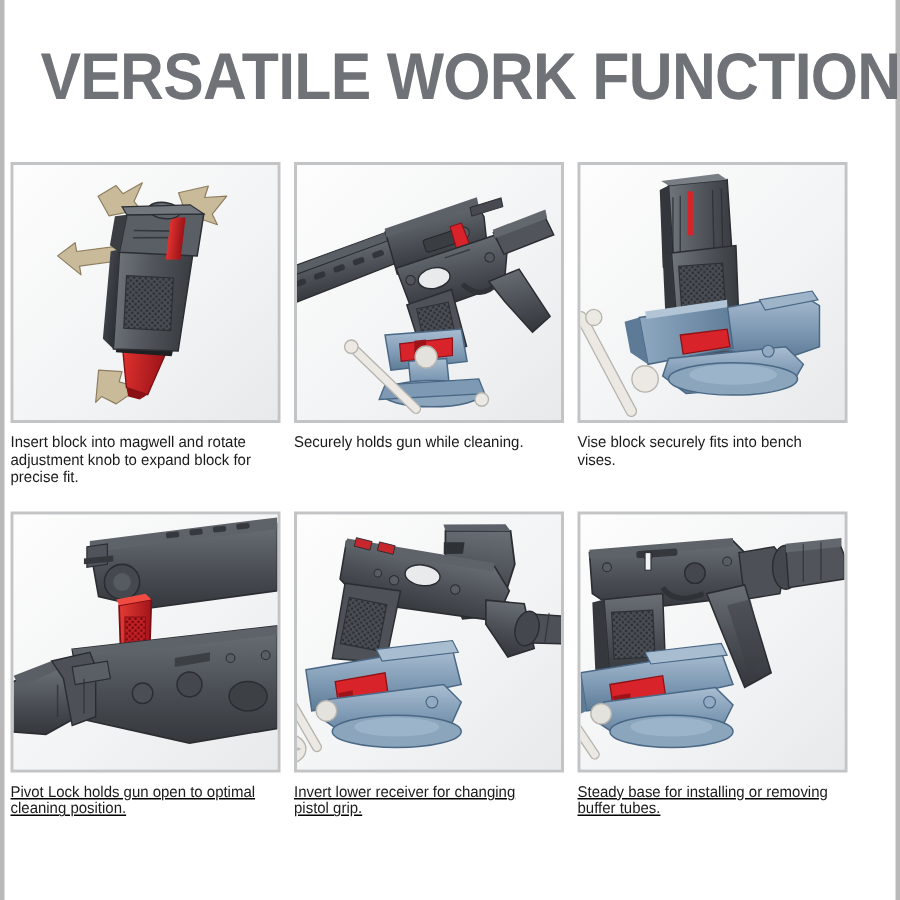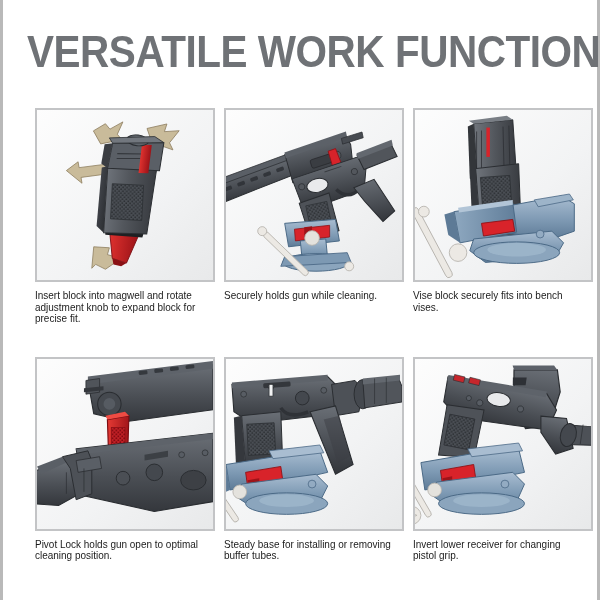--- a/index.html
+++ b/index.html
@@ -27,25 +27,25 @@
     font-weight:bold;
     font-size:44px;
     letter-spacing:-0.5px;
     transform:scaleX(0.92);
     transform-origin:center;
     white-space:nowrap;
     line-height:1;
   }
   #grid{
     position:absolute;
-    top:108px;left:32px;
+    top:108px;left:4px;
     width:560px;
   }
   .row{display:flex;gap:9px;}
-  .row + .row{margin-top:32px;}
+  .row + .row{margin-top:16px;text-decoration:underline;}
   .cell{width:180px;}
   .panel{
     width:180px;height:174px;
     box-sizing:border-box;
     border:2px solid #c3c4c6;
     background:linear-gradient(160deg,#fdfdfd 0%,#f4f5f6 55%,#eceded 100%);
     overflow:hidden;
     position:relative;
   }
   .panel svg{display:block;width:100%;height:100%;}
@@ -420,20 +420,107 @@
             </g>
           </svg>
         </div>
         <div class="caption">Pivot Lock holds gun open to optimal cleaning position.</div>
       </div>
 
       <div class="cell">
         <div class="panel">
           <svg viewBox="0 0 180 174">
             <defs>
+              <linearGradient id="p6bg" x1="0" y1="0" x2="1" y2="1">
+                <stop offset="0%" stop-color="#fdfdfd"></stop>
+                  <stop offset="60%" stop-color="#f2f3f4"></stop>
+                  <stop offset="100%" stop-color="#e8e9ea"></stop>
+              </linearGradient>
+              <linearGradient id="g6gun" x1="0" y1="0" x2="0" y2="1">
+                <stop offset="0%" stop-color="#6a6f76"></stop>
+                  <stop offset="55%" stop-color="#4a4e54"></stop>
+                  <stop offset="100%" stop-color="#33363b"></stop>
+              </linearGradient>
+              <linearGradient id="g6vise" x1="0" y1="0" x2="0" y2="1">
+                <stop offset="0%" stop-color="#a9bdd1"></stop>
+                  <stop offset="55%" stop-color="#7e9ab4"></stop>
+                  <stop offset="100%" stop-color="#5e7b97"></stop>
+              </linearGradient>
+              <pattern id="mesh6" width="4" height="4" patternUnits="userSpaceOnUse">
+                <rect width="4" height="4" fill="#4a4e54"></rect>
+                <circle cx="1.2" cy="1.2" r="0.9" fill="#2b2e32"></circle>
+                <circle cx="3.2" cy="3.2" r="0.9" fill="#2b2e32"></circle>
+              </pattern>
+            </defs>
+            <rect width="180" height="174" fill="url(#p6bg)"></rect>
+
+            <g transform="rotate(8 120 50)">
+              <path d="M96 14 L140 8 L146 30 L140 66 L116 72 L100 44 Z" fill="url(#g6gun)" stroke="#2a2d31" stroke-width="1.2"></path>
+              <path d="M96 22 L110 20 L110 28 L97 30 Z" fill="#2e3136"></path>
+              <path d="M99 34 L112 32 L112 40 L100 42 Z" fill="#2e3136"></path>
+              <path d="M102 46 L114 44 L114 52 L103 54 Z" fill="#2e3136"></path>
+              <path d="M96 14 L140 8 L136 4 L94 10 Z" fill="#5d626a"></path>
+            </g>
+
+            <g transform="rotate(14 90 90)">
+              <path d="M18 34 L120 26 L134 40 L130 62 L38 72 L20 60 Z" fill="url(#g6gun)" stroke="#2a2d31" stroke-width="1.1"></path>
+              <path d="M18 32 L120 24 L120 30 L18 38 Z" fill="#5e636a"></path>
+
+              <rect x="24" y="30" width="11" height="6" fill="#c7262c" stroke="#2a2d31" stroke-width="0.6"></rect>
+              <rect x="40" y="29" width="11" height="6" fill="#c7262c" stroke="#2a2d31" stroke-width="0.6"></rect>
+
+              <ellipse cx="74" cy="44" rx="12" ry="7" fill="#e9eaec" stroke="#2a2d31" stroke-width="1" transform="rotate(-6 74 44)"></ellipse>
+
+              <circle cx="56" cy="52" r="3.2" fill="#585d64" stroke="#2a2d31" stroke-width="0.7"></circle>
+              <circle cx="98" cy="48" r="3.2" fill="#585d64" stroke="#2a2d31" stroke-width="0.7"></circle>
+              <circle cx="44" cy="50" r="2.6" fill="#585d64" stroke="#2a2d31" stroke-width="0.7"></circle>
+
+              <path d="M120 50 L146 46 L160 74 L144 84 L124 66 Z" fill="url(#g6gun)" stroke="#2a2d31" stroke-width="1.1"></path>
+
+              <path d="M150 52 L184 46 L188 64 L152 72 Z" fill="#4d5157" stroke="#2a2d31" stroke-width="1"></path>
+              <ellipse cx="152" cy="62" rx="8" ry="12" fill="#44484e" stroke="#2a2d31" stroke-width="1"></ellipse>
+              <g stroke="#2a2d31" stroke-width="0.9" opacity="0.7">
+                <line x1="164" y1="48" x2="166" y2="68"></line>
+                <line x1="176" y1="47" x2="178" y2="66"></line>
+              </g>
+
+              <g>
+                <path d="M24 62 L62 58 L64 108 L28 114 Z" fill="#4e5258" stroke="#2a2d31" stroke-width="1"></path>
+                <rect x="30" y="70" width="26" height="32" fill="url(#mesh6)" stroke="#2c2f33" stroke-width="0.8" transform="rotate(-3 43 86)"></rect>
+              </g>
+            </g>
+
+            <g>
+              <path d="M6 106 L64 96 L106 92 L112 116 L64 126 L10 134 Z" fill="url(#g6vise)" stroke="#4a6885" stroke-width="1"></path>
+              <path d="M54 92 L106 86 L110 94 L58 100 Z" fill="#a9bdd1" stroke="#4a6885" stroke-width="0.8"></path>
+
+              <path d="M26 114 L60 108 L62 122 L28 128 Z" fill="#d8232a" stroke="#8e1116" stroke-width="0.9"></path>
+              <path d="M28 122 L38 120 L38 130 L30 130 Z" fill="#9e1319"></path>
+
+              <path d="M22 126 L100 116 L112 128 L104 146 L38 154 L18 140 Z" fill="url(#g6vise)" stroke="#4a6885" stroke-width="1"></path>
+              <ellipse cx="68" cy="148" rx="44" ry="11" fill="#8ba5bd" stroke="#4a6885" stroke-width="1"></ellipse>
+              <ellipse cx="68" cy="145" rx="29" ry="6.5" fill="#a3bacf" opacity="0.7"></ellipse>
+              <circle cx="92" cy="128" r="4" fill="#93abc2" stroke="#4a6885" stroke-width="0.8"></circle>
+
+              <g>
+                <rect x="2" y="124" width="6" height="40" rx="3" fill="#ece9e4" stroke="#b7b4ae" stroke-width="0.9" transform="rotate(-30 5 144)"></rect>
+                <circle cx="20" cy="134" r="7" fill="#e4e2dd" stroke="#b7b4ae" stroke-width="0.9"></circle>
+                <ellipse cx="-6" cy="160" rx="12" ry="10" fill="#ece9e4" stroke="#b7b4ae" stroke-width="0.9"></ellipse>
+                <path d="M-18 152 L2 160 L-18 168 Z" fill="#e4e2dd" stroke="#b7b4ae" stroke-width="0.8"></path>
+              </g>
+            </g>
+          </svg>
+        </div>
+        <div class="caption">Invert lower receiver for changing pistol grip.</div>
+      </div>
+
+      <div class="cell">
+        <div class="panel">
+          <svg viewBox="0 0 180 174">
+            <defs>
               <linearGradient id="p5bg" x1="0" y1="0" x2="1" y2="1">
                 <stop offset="0%" stop-color="#fdfdfd"></stop>
                   <stop offset="60%" stop-color="#f2f3f4"></stop>
                   <stop offset="100%" stop-color="#e8e9ea"></stop>
               </linearGradient>
               <linearGradient id="g5gun" x1="0" y1="0" x2="0" y2="1">
                 <stop offset="0%" stop-color="#6a6f76"></stop>
                   <stop offset="55%" stop-color="#4a4e54"></stop>
                   <stop offset="100%" stop-color="#33363b"></stop>
               </linearGradient>
@@ -505,103 +592,16 @@
               <g>
                 <rect x="-4" y="126" width="6" height="44" rx="3" fill="#ece9e4" stroke="#b7b4ae" stroke-width="0.9" transform="rotate(-34 -1 148)"></rect>
                 <circle cx="14" cy="136" r="7" fill="#e4e2dd" stroke="#b7b4ae" stroke-width="0.9"></circle>
                 <circle cx="-14" cy="166" r="5" fill="#ece9e4" stroke="#b7b4ae" stroke-width="0.9"></circle>
               </g>
             </g>
           </svg>
         </div>
         <div class="caption">Steady base for installing or removing buffer tubes.</div>
       </div>
-
-      <div class="cell">
-        <div class="panel">
-          <svg viewBox="0 0 180 174">
-            <defs>
-              <linearGradient id="p6bg" x1="0" y1="0" x2="1" y2="1">
-                <stop offset="0%" stop-color="#fdfdfd"></stop>
-                  <stop offset="60%" stop-color="#f2f3f4"></stop>
-                  <stop offset="100%" stop-color="#e8e9ea"></stop>
-              </linearGradient>
-              <linearGradient id="g6gun" x1="0" y1="0" x2="0" y2="1">
-                <stop offset="0%" stop-color="#6a6f76"></stop>
-                  <stop offset="55%" stop-color="#4a4e54"></stop>
-                  <stop offset="100%" stop-color="#33363b"></stop>
-              </linearGradient>
-              <linearGradient id="g6vise" x1="0" y1="0" x2="0" y2="1">
-                <stop offset="0%" stop-color="#a9bdd1"></stop>
-                  <stop offset="55%" stop-color="#7e9ab4"></stop>
-                  <stop offset="100%" stop-color="#5e7b97"></stop>
-              </linearGradient>
-              <pattern id="mesh6" width="4" height="4" patternUnits="userSpaceOnUse">
-                <rect width="4" height="4" fill="#4a4e54"></rect>
-                <circle cx="1.2" cy="1.2" r="0.9" fill="#2b2e32"></circle>
-                <circle cx="3.2" cy="3.2" r="0.9" fill="#2b2e32"></circle>
-              </pattern>
-            </defs>
-            <rect width="180" height="174" fill="url(#p6bg)"></rect>
-
-            <g transform="rotate(8 120 50)">
-              <path d="M96 14 L140 8 L146 30 L140 66 L116 72 L100 44 Z" fill="url(#g6gun)" stroke="#2a2d31" stroke-width="1.2"></path>
-              <path d="M96 22 L110 20 L110 28 L97 30 Z" fill="#2e3136"></path>
-              <path d="M99 34 L112 32 L112 40 L100 42 Z" fill="#2e3136"></path>
-              <path d="M102 46 L114 44 L114 52 L103 54 Z" fill="#2e3136"></path>
-              <path d="M96 14 L140 8 L136 4 L94 10 Z" fill="#5d626a"></path>
-            </g>
-
-            <g transform="rotate(14 90 90)">
-              <path d="M18 34 L120 26 L134 40 L130 62 L38 72 L20 60 Z" fill="url(#g6gun)" stroke="#2a2d31" stroke-width="1.1"></path>
-              <path d="M18 32 L120 24 L120 30 L18 38 Z" fill="#5e636a"></path>
-
-              <rect x="24" y="30" width="11" height="6" fill="#c7262c" stroke="#2a2d31" stroke-width="0.6"></rect>
-              <rect x="40" y="29" width="11" height="6" fill="#c7262c" stroke="#2a2d31" stroke-width="0.6"></rect>
-
-              <ellipse cx="74" cy="44" rx="12" ry="7" fill="#e9eaec" stroke="#2a2d31" stroke-width="1" transform="rotate(-6 74 44)"></ellipse>
-
-              <circle cx="56" cy="52" r="3.2" fill="#585d64" stroke="#2a2d31" stroke-width="0.7"></circle>
-              <circle cx="98" cy="48" r="3.2" fill="#585d64" stroke="#2a2d31" stroke-width="0.7"></circle>
-              <circle cx="44" cy="50" r="2.6" fill="#585d64" stroke="#2a2d31" stroke-width="0.7"></circle>
-
-              <path d="M120 50 L146 46 L160 74 L144 84 L124 66 Z" fill="url(#g6gun)" stroke="#2a2d31" stroke-width="1.1"></path>
-
-              <path d="M150 52 L184 46 L188 64 L152 72 Z" fill="#4d5157" stroke="#2a2d31" stroke-width="1"></path>
-              <ellipse cx="152" cy="62" rx="8" ry="12" fill="#44484e" stroke="#2a2d31" stroke-width="1"></ellipse>
-              <g stroke="#2a2d31" stroke-width="0.9" opacity="0.7">
-                <line x1="164" y1="48" x2="166" y2="68"></line>
-                <line x1="176" y1="47" x2="178" y2="66"></line>
-              </g>
-
-              <g>
-                <path d="M24 62 L62 58 L64 108 L28 114 Z" fill="#4e5258" stroke="#2a2d31" stroke-width="1"></path>
-                <rect x="30" y="70" width="26" height="32" fill="url(#mesh6)" stroke="#2c2f33" stroke-width="0.8" transform="rotate(-3 43 86)"></rect>
-              </g>
-            </g>
-
-            <g>
-              <path d="M6 106 L64 96 L106 92 L112 116 L64 126 L10 134 Z" fill="url(#g6vise)" stroke="#4a6885" stroke-width="1"></path>
-              <path d="M54 92 L106 86 L110 94 L58 100 Z" fill="#a9bdd1" stroke="#4a6885" stroke-width="0.8"></path>
-
-              <path d="M26 114 L60 108 L62 122 L28 128 Z" fill="#d8232a" stroke="#8e1116" stroke-width="0.9"></path>
-              <path d="M28 122 L38 120 L38 130 L30 130 Z" fill="#9e1319"></path>
-
-              <path d="M22 126 L100 116 L112 128 L104 146 L38 154 L18 140 Z" fill="url(#g6vise)" stroke="#4a6885" stroke-width="1"></path>
-              <ellipse cx="68" cy="148" rx="44" ry="11" fill="#8ba5bd" stroke="#4a6885" stroke-width="1"></ellipse>
-              <ellipse cx="68" cy="145" rx="29" ry="6.5" fill="#a3bacf" opacity="0.7"></ellipse>
-              <circle cx="92" cy="128" r="4" fill="#93abc2" stroke="#4a6885" stroke-width="0.8"></circle>
-
-              <g>
-                <rect x="2" y="124" width="6" height="40" rx="3" fill="#ece9e4" stroke="#b7b4ae" stroke-width="0.9" transform="rotate(-30 5 144)"></rect>
-                <circle cx="20" cy="134" r="7" fill="#e4e2dd" stroke="#b7b4ae" stroke-width="0.9"></circle>
-                <ellipse cx="-6" cy="160" rx="12" ry="10" fill="#ece9e4" stroke="#b7b4ae" stroke-width="0.9"></ellipse>
-                <path d="M-18 152 L2 160 L-18 168 Z" fill="#e4e2dd" stroke="#b7b4ae" stroke-width="0.8"></path>
-              </g>
-            </g>
-          </svg>
-        </div>
-        <div class="caption">Invert lower receiver for changing pistol grip.</div>
-      </div>
     </div>
 
   </div>
 </div>
 
 </body></html>

